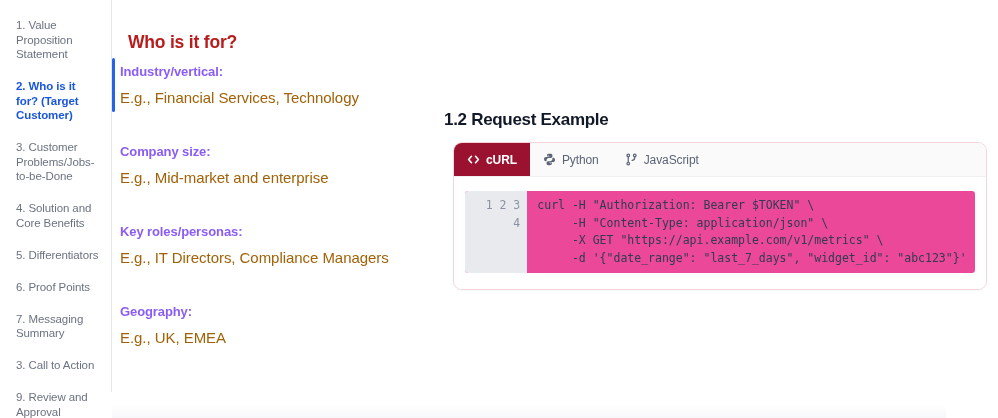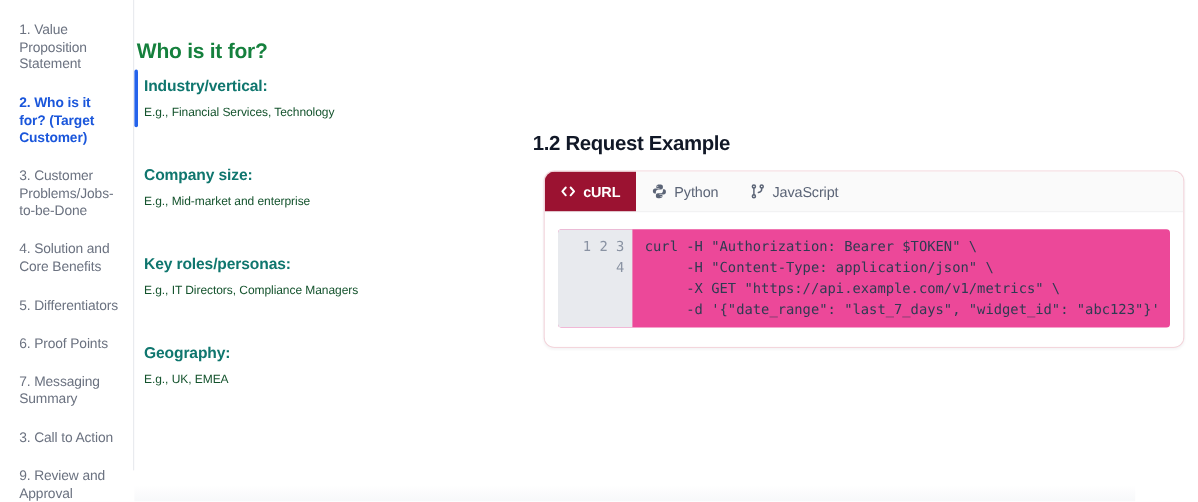--- a/index.html
+++ b/index.html
@@ -50,25 +50,25 @@
   
   #content {
     flex: 1 1 auto;
     height: 418px;
     position: relative;
     background: #ffffff;
   }
 
   #section-title {
     position: absolute;
-    left: 2px;
+    left: 16px;
     top: 20px;
     font-size: 17.5px;
     font-weight: bold;
-    color: #15803d;
+    color: #b91c1c;
     letter-spacing: -0.2px;
   }
 
   
   #fields {
     position: absolute;
     left: 0px;
     top: 58px;
     width: 330px;
   }
@@ -83,27 +83,27 @@
     left: 0px;
     top: 0px;
     bottom: 0px;
     width: 2.5px;
     background: #2563eb;
     border-radius: 2px;
   }
   .field-label {
     font-size: 13px;
     font-weight: bold;
-    color: #0f766e;
+    color: #8b5cf6;
     letter-spacing: -0.1px;
     margin-bottom: 10px;
   }
   .field-hint {
-    font-size: 10px;
-    color: #14532d;
+    font-size: 15px;
+    color: #a16207;
     letter-spacing: -0.05px;
   }
 
   
   #right-panel {
     position: absolute;
     left: 320px;
     top: 0;
     width: 570px;
     height: 418px;

